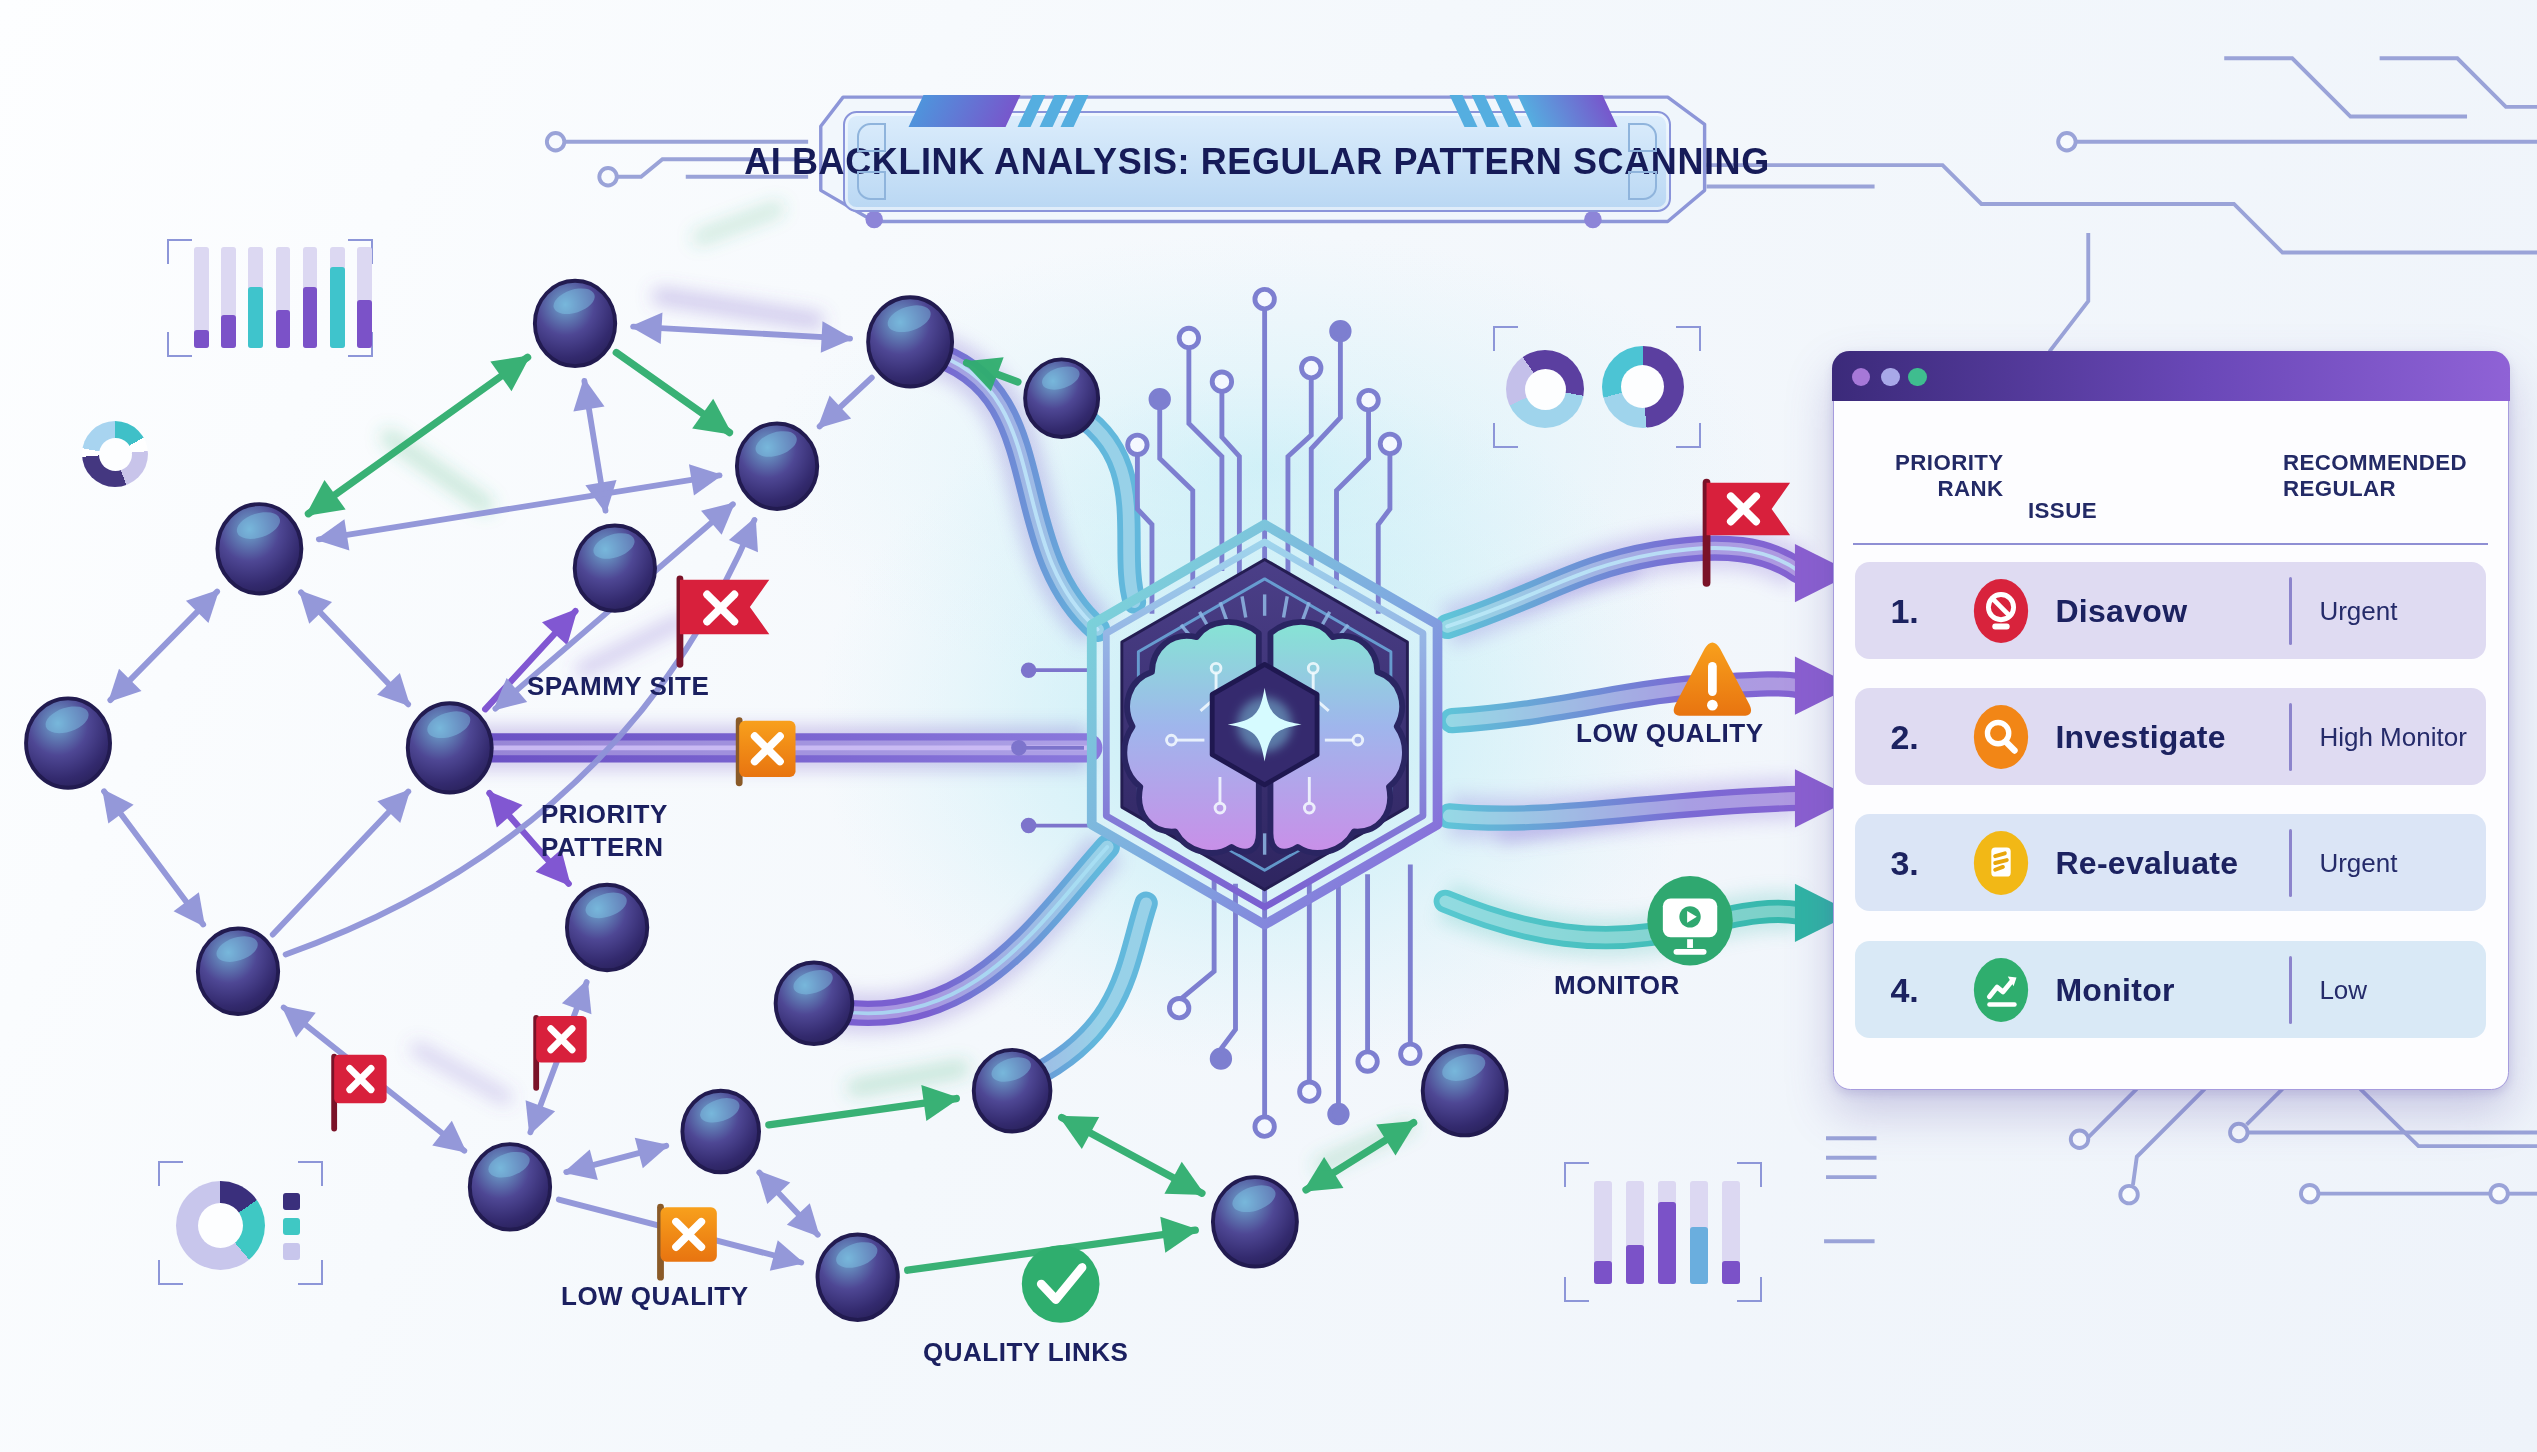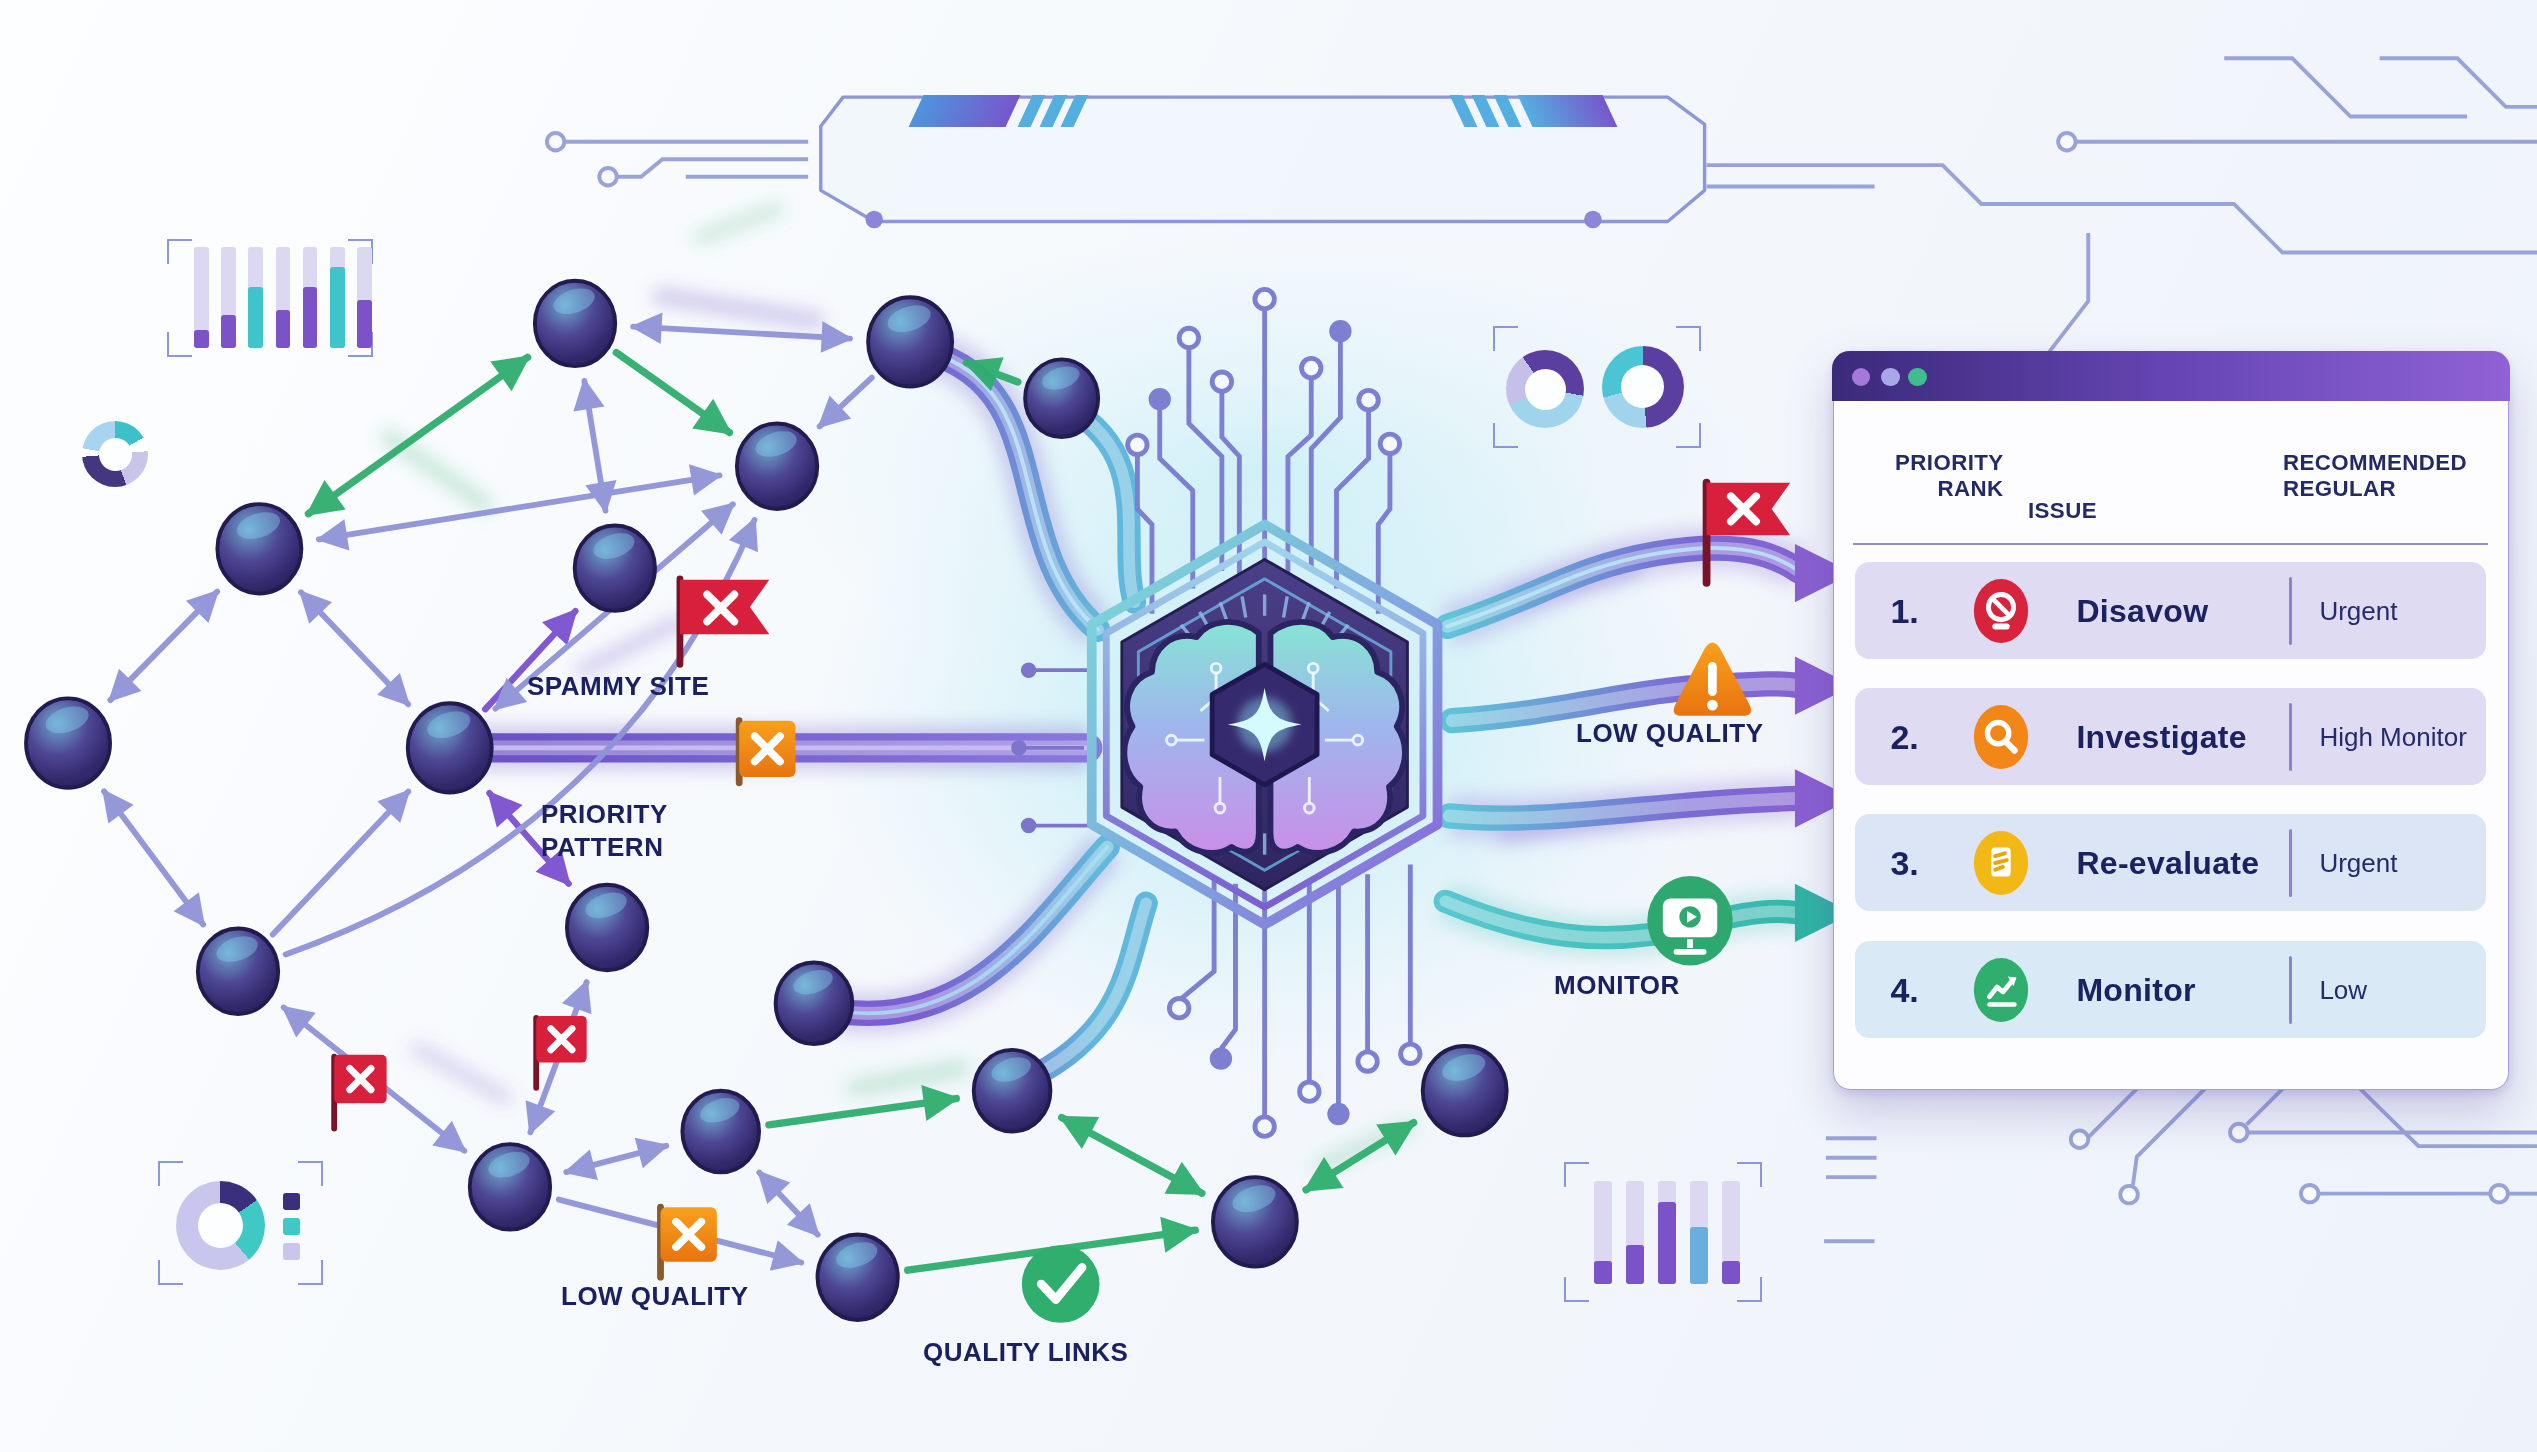--- a/index.html
+++ b/index.html
@@ -45,21 +45,21 @@
     background:linear-gradient(90deg,#3b2a7a 0%,#6a48b8 55%,#8f62d6 100%);}
   .win-dot{position:absolute;top:16.5px;width:18.5px;height:18.5px;border-radius:50%;}
   .thead{position:absolute;top:85px;left:0;width:100%;color:#232a66;font-weight:bold;font-size:22.3px;letter-spacing:0.4px;line-height:1.2;}
   .thead .h1{position:absolute;left:14.6px;top:11.7px;width:155px;text-align:right;}
   .thead .h2{position:absolute;left:194px;top:24px;margin-top:36px;}
   .thead .h3{position:absolute;left:449px;top:11.7px;width:219px;}
   .hdiv{position:absolute;left:19.4px;top:190px;width:635px;height:1.9px;background:#8f8fd4;}
   .row{position:absolute;left:21.4px;width:631px;height:97px;border-radius:14.6px;}
   .row .rank{position:absolute;left:35px;top:50%;transform:translateY(-50%);font-size:34px;font-weight:bold;color:#1c2260;}
   .row svg.ricon{position:absolute;left:115px;top:50%;transform:translateY(-50%);}
-  .row .issue{position:absolute;left:200px;top:50%;transform:translateY(-50%);font-size:32px;font-weight:bold;color:#1c2260;letter-spacing:0.3px;margin-left:21px;}
+  .row .issue{position:absolute;left:200px;top:50%;transform:translateY(-50%);font-size:32px;font-weight:bold;color:#1c2260;letter-spacing:0.3px;}
   .row .vdiv{position:absolute;left:434px;top:14.6px;width:2.9px;height:68px;background:#8c84cc;border-radius:1.9px;}
   .row .action{position:absolute;left:464px;top:50%;transform:translateY(-50%);font-size:26px;font-weight:500;color:#252b6a;}
 </style>
 </head>
 <body>
 
 <div id="stage">
 
 <svg id="scene" width="2538" height="1453" viewBox="0 0 2613 1496">
   <defs>
@@ -514,20 +514,27 @@
   <g>
     <ellipse cx="1740" cy="948" rx="44" ry="46" fill="#2fa870"></ellipse>
     <rect x="1712" y="925" width="56" height="40" rx="8" fill="#fff"></rect>
     <circle cx="1740" cy="944" r="11" fill="#2fa870"></circle>
     <path d="M1737,938 L1747,944 L1737,950 Z" fill="#fff"></path>
     <line x1="1740" y1="967" x2="1740" y2="976" stroke="#fff" stroke-width="6"></line>
     <line x1="1726" y1="980" x2="1754" y2="980" stroke="#fff" stroke-width="6" stroke-linecap="round"></line>
   </g>
 </svg>
 
+<div class="banner-inner">
+  <i class="corner c-tl"></i>
+      <i class="corner c-bl"></i>
+      <i class="corner c-tr"></i>
+      <i class="corner c-br"></i>
+  <span id="title-text">AI BACKLINK ANALYSIS: REGULAR PATTERN SCANNING</span>
+</div>
 <div class="slash" style="left:916px;width:97px;background:linear-gradient(90deg,#4f94dc,#7757cc);"></div>
 <div class="slash" style="left:1025px;width:12.6px;background:#55aee0;"></div>
 <div class="slash" style="left:1047px;width:12.6px;background:#55aee0;"></div>
 <div class="slash" style="left:1068px;width:12.6px;background:#55aee0;"></div>
 <div class="slash r" style="left:1457px;width:12.6px;background:#55aee0;"></div>
 <div class="slash r" style="left:1479px;width:12.6px;background:#55aee0;"></div>
 <div class="slash r" style="left:1501px;width:12.6px;background:#55aee0;"></div>
 <div class="slash r" style="left:1525px;width:85px;background:linear-gradient(90deg,#55aee0,#7757cc);"></div>
 
 <div class="lbl" style="left:527px;top:670px;width:272px;">SPAMMY SITE</div>

